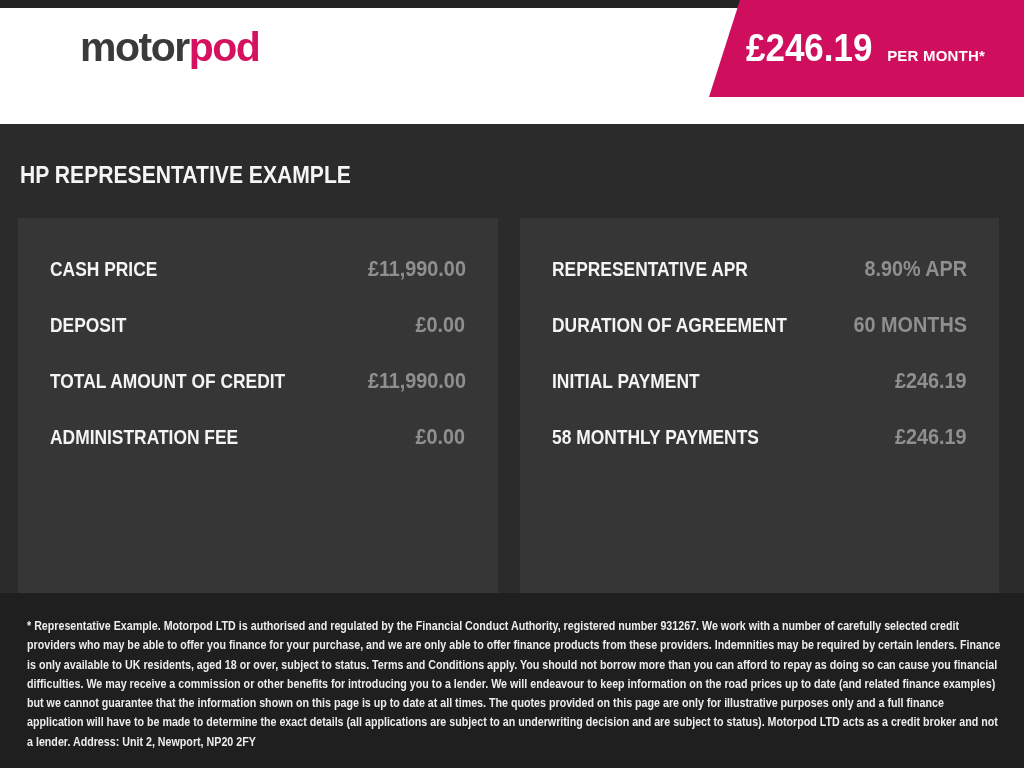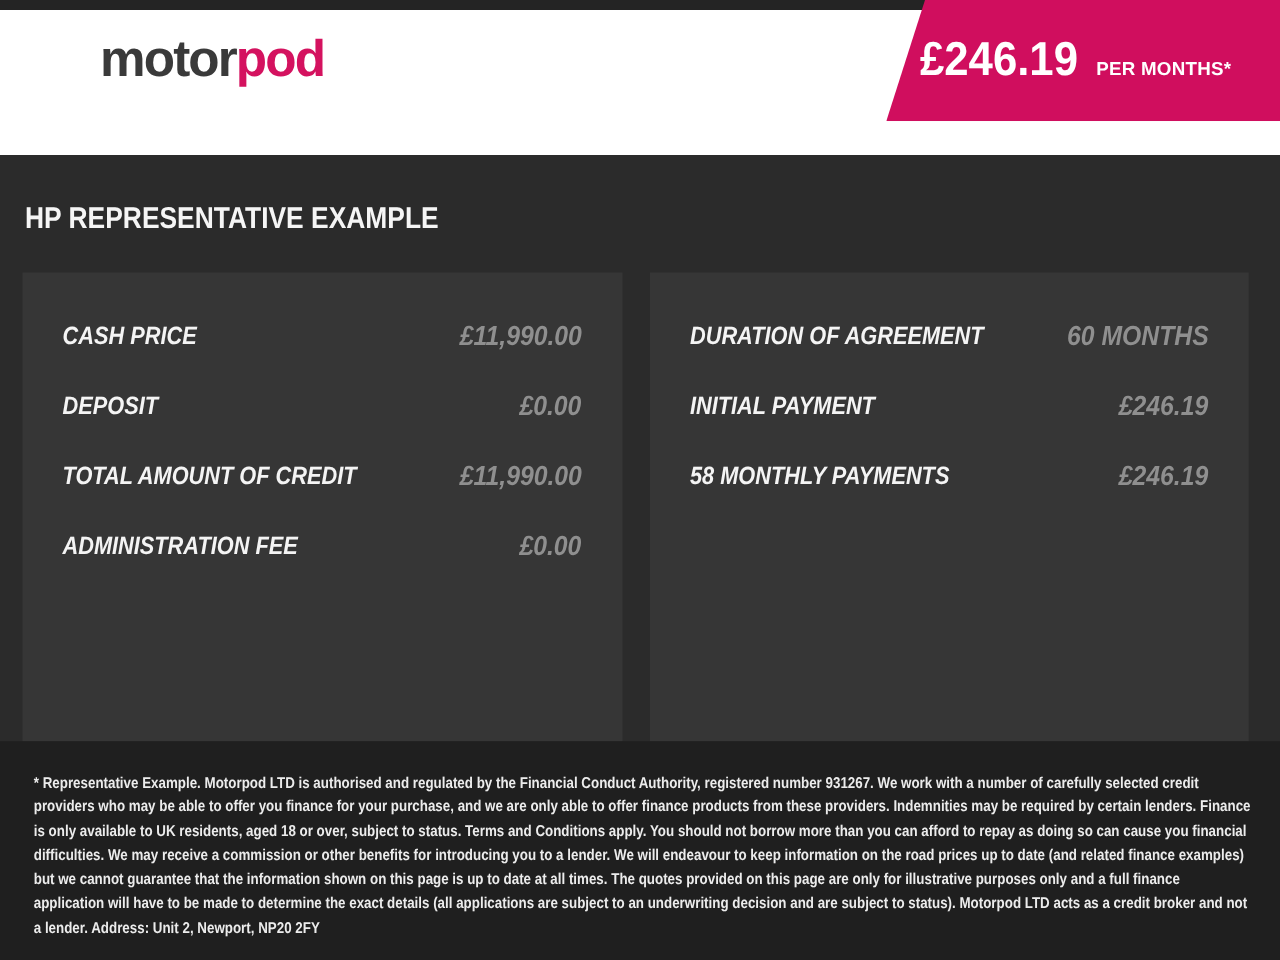--- a/index.html
+++ b/index.html
@@ -83,21 +83,20 @@
     display: inline-block;
     transform: scaleX(0.88);
     transform-origin: left center;
     white-space: nowrap;
   }
   .panels {
     margin-top: 29px;
     display: grid;
     grid-template-columns: 1fr 1fr;
     gap: 22px;
-    font-style: italic;
   }
   .panel {
     background: #363636;
     height: 375px;
     padding: 23px 32px 0 32px;
   }
   .row {
     height: 56px;
     display: flex;
     align-items: center;
@@ -144,21 +143,21 @@
 <body>
 
 <header class="header">
   <div class="top-strip"></div>
   <a class="logo">
     <span class="part1">motor</span><span class="part2">pod</span>
   </a>
   <div class="price-banner">
     <div class="price-inner">
       <span class="price-amount">£246.19</span>
-      <span class="price-period">PER MONTHS*</span>
+      <span class="price-period">PER MONTH*</span>
     </div>
   </div>
 </header>
 
 <main class="main">
   <h1 class="page-title">HP REPRESENTATIVE EXAMPLE</h1>
 
   <div class="panels">
 
     <section class="panel">
@@ -175,20 +174,24 @@
         <span class="row-value">£11,990.00</span>
       </div>
       <div class="row">
         <span class="row-label">ADMINISTRATION FEE</span>
         <span class="row-value">£0.00</span>
       </div>
     </section>
 
     <section class="panel">
       <div class="row">
+        <span class="row-label">REPRESENTATIVE APR</span>
+        <span class="row-value">8.90% APR</span>
+      </div>
+      <div class="row">
         <span class="row-label">DURATION OF AGREEMENT</span>
         <span class="row-value">60 MONTHS</span>
       </div>
       <div class="row">
         <span class="row-label">INITIAL PAYMENT</span>
         <span class="row-value">£246.19</span>
       </div>
       <div class="row">
         <span class="row-label">58 MONTHLY PAYMENTS</span>
         <span class="row-value">£246.19</span>

